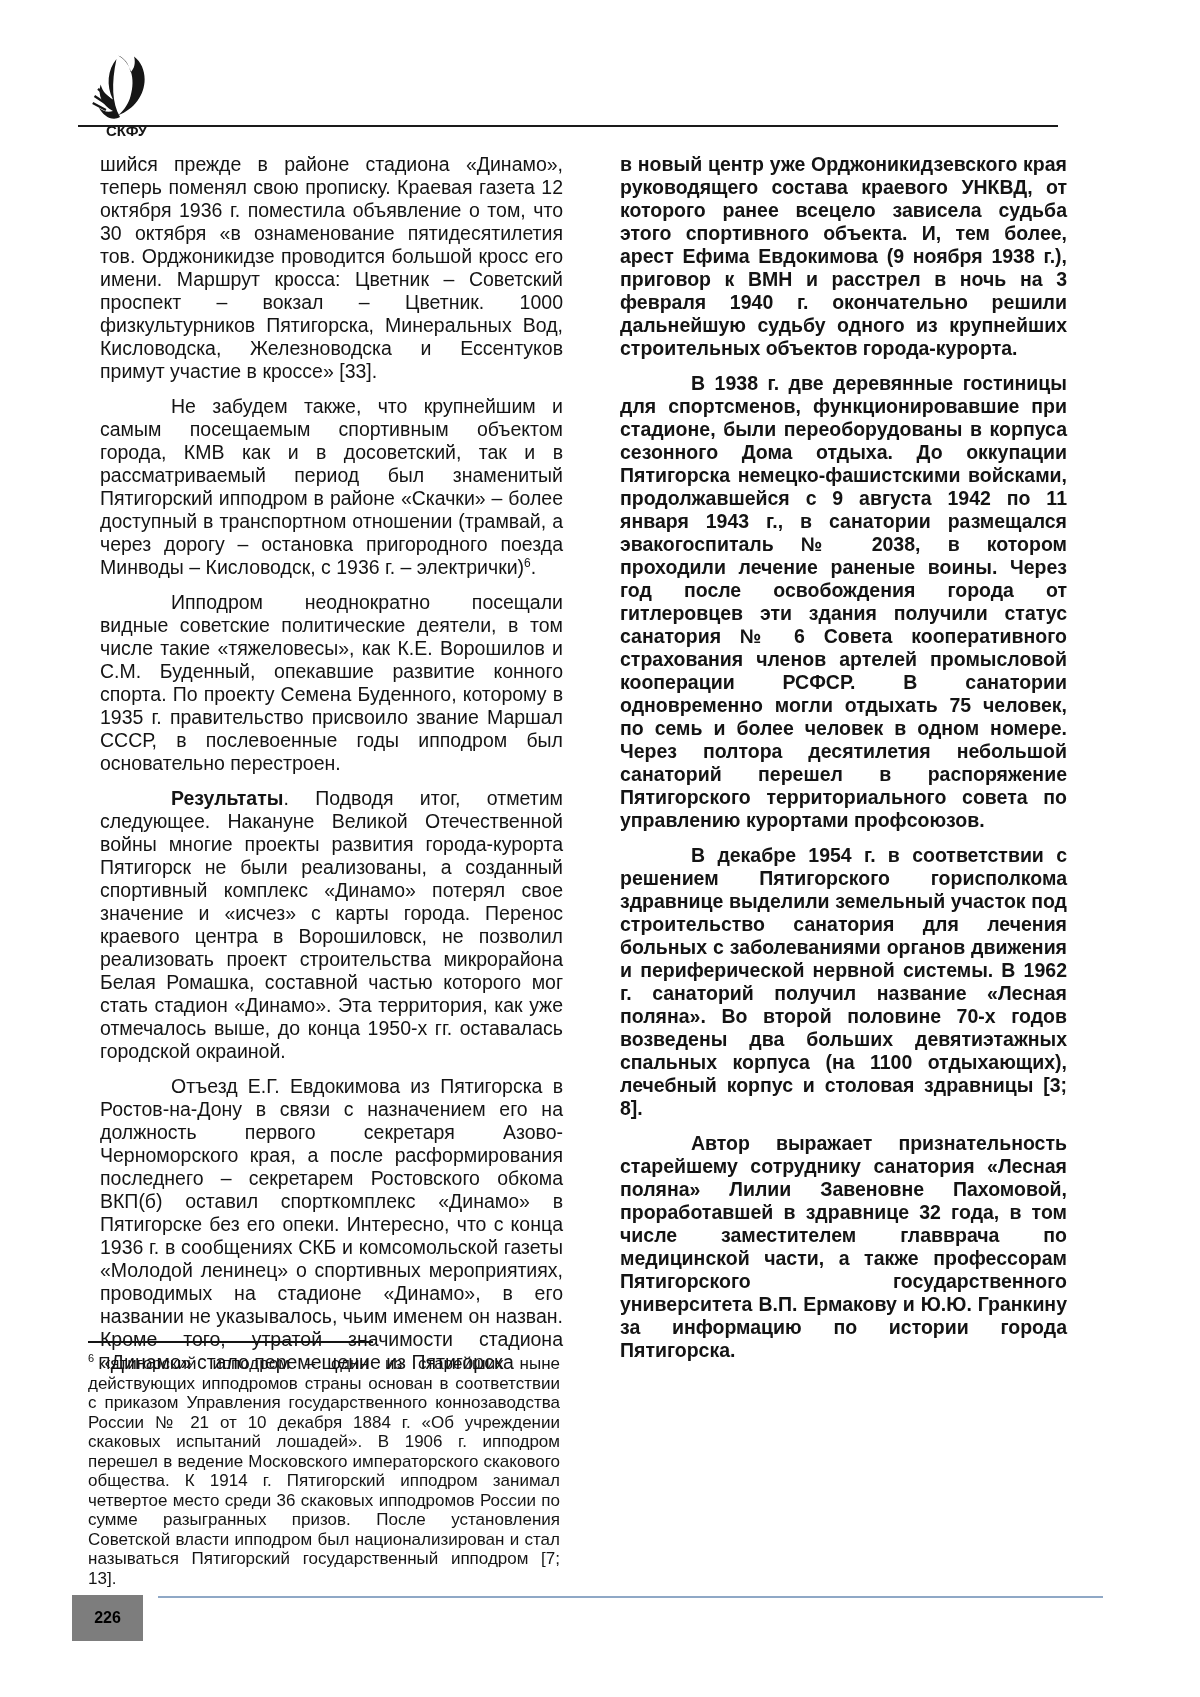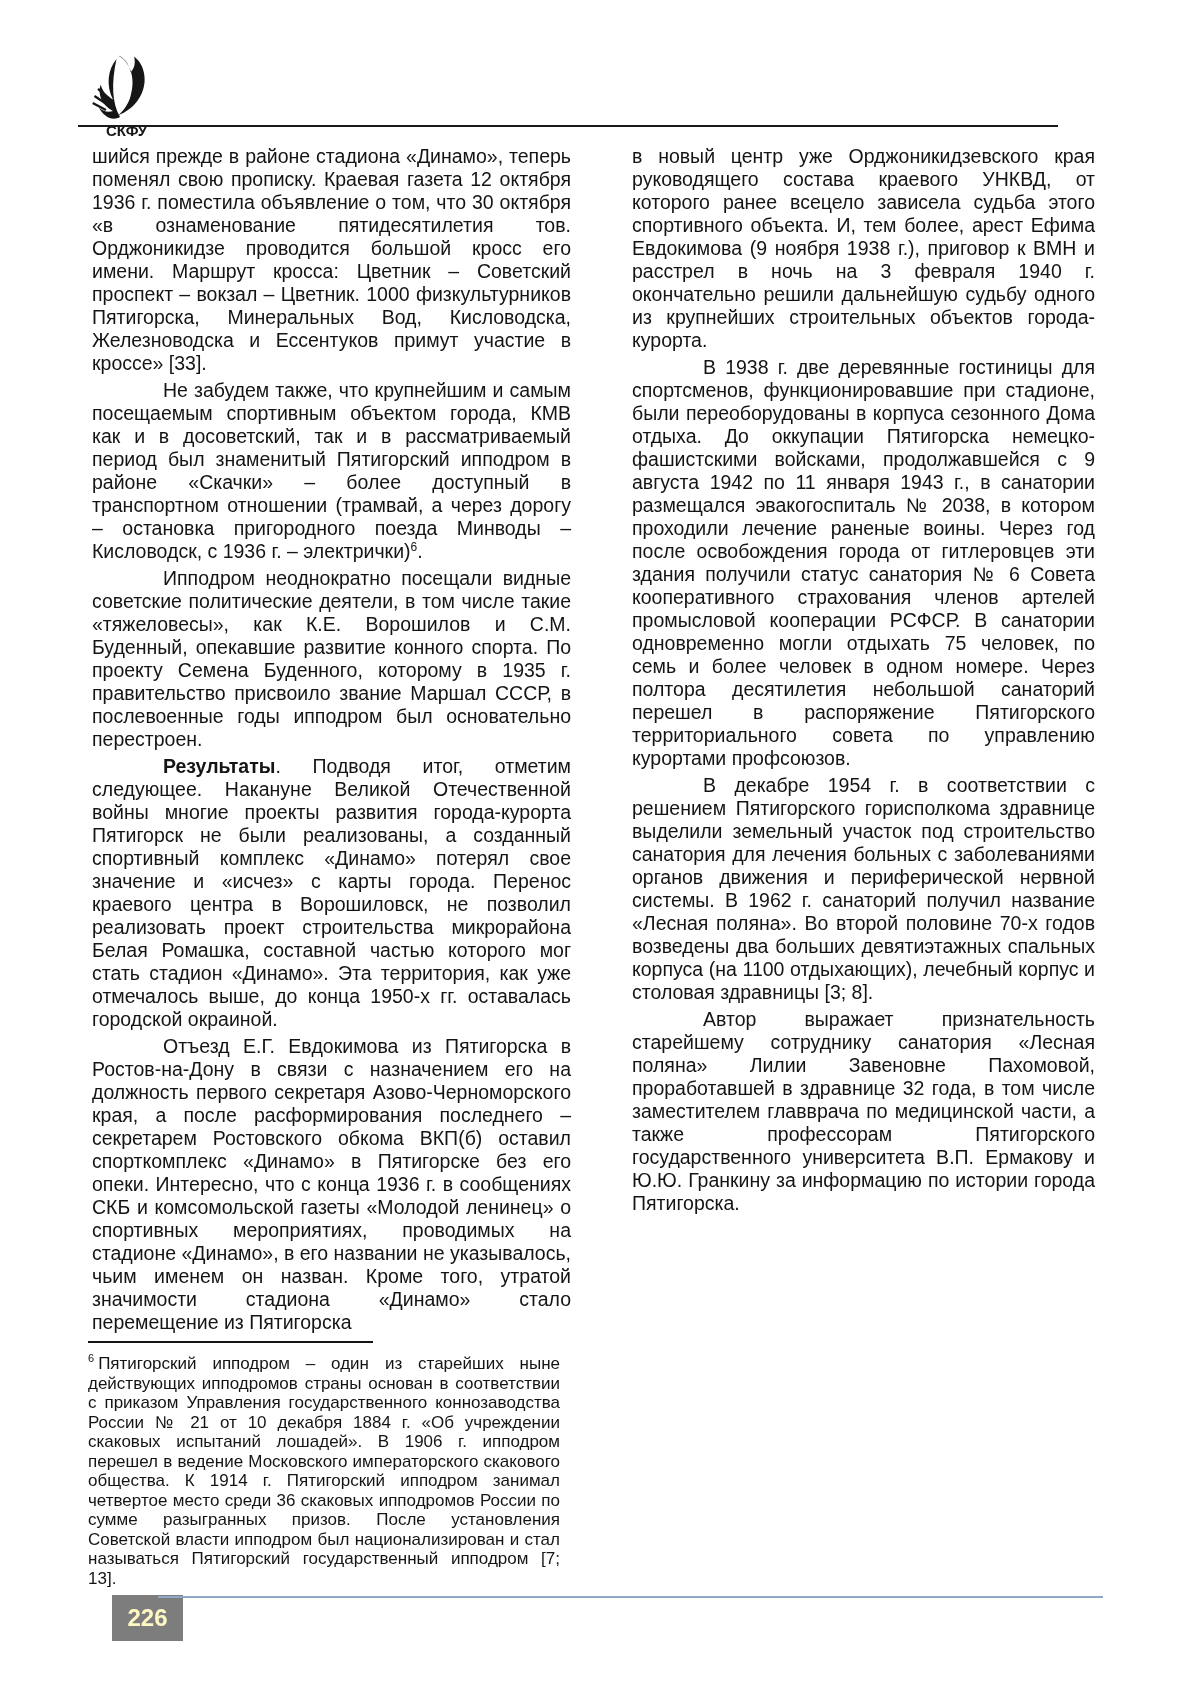--- a/index.html
+++ b/index.html
@@ -23,23 +23,23 @@
     position:absolute;left:78px;top:125px;width:980px;height:2px;
     background:#1a1a1a;
   }
   .logo{
     position:absolute;left:76px;top:52px;width:88px;height:88px;
   }
   .logo svg{width:100%;height:100%;}
   
   .col{position:absolute;top:141px;}
   .col-left{left:88px;width:487px;}
-  .col-right{left:628px;width:471px;}
+  .col-right{left:608px;width:471px;font-weight:bold;}
   .col p{
-    margin:4px;
+    margin:12px;
     font-size:19.5px;
     line-height:23px;
     text-align:justify;
     hyphens:auto;
   }
   .col p.indent{text-indent:71px;}
   .lead-results{font-weight:bold;}
   sup.fn-ref{font-size:12px;line-height:0;}
   
   .footnote{
@@ -55,23 +55,23 @@
     hyphens:auto;
   }
   .footnote-text sup{font-size:11px;line-height:0;margin-right:4px;}
   
   .footer-rule{
     position:absolute;left:158px;top:1596px;width:945px;height:2px;
     background:#8fa8c6;
   }
   .page-number{
     position:absolute;left:72px;top:1595px;width:71px;height:46px;
-    background:#7d7d7d;color:#fef9c3;
-    font-weight:bold;font-size:24px;
-    display:flex;align-items:center;justify-content:center;margin-left:40px;
+    background:#7d7d7d;color:#000000;
+    font-weight:bold;font-size:16px;
+    display:flex;align-items:center;justify-content:center;
   }
 </style>
 </head>
 <body>
 
 <div class="page">
 
   <div class="logo">
     <svg viewBox="0 0 90 100">
       <path d="M43 4 C57 12 63 30 57 50 C55 58 50 66 43 72 C61 65 73 49 73 31 C73 21 69 11 61 5 C63 13 61 19 57 23 C55 13 50 7 43 4 Z" fill="#161616"></path>

